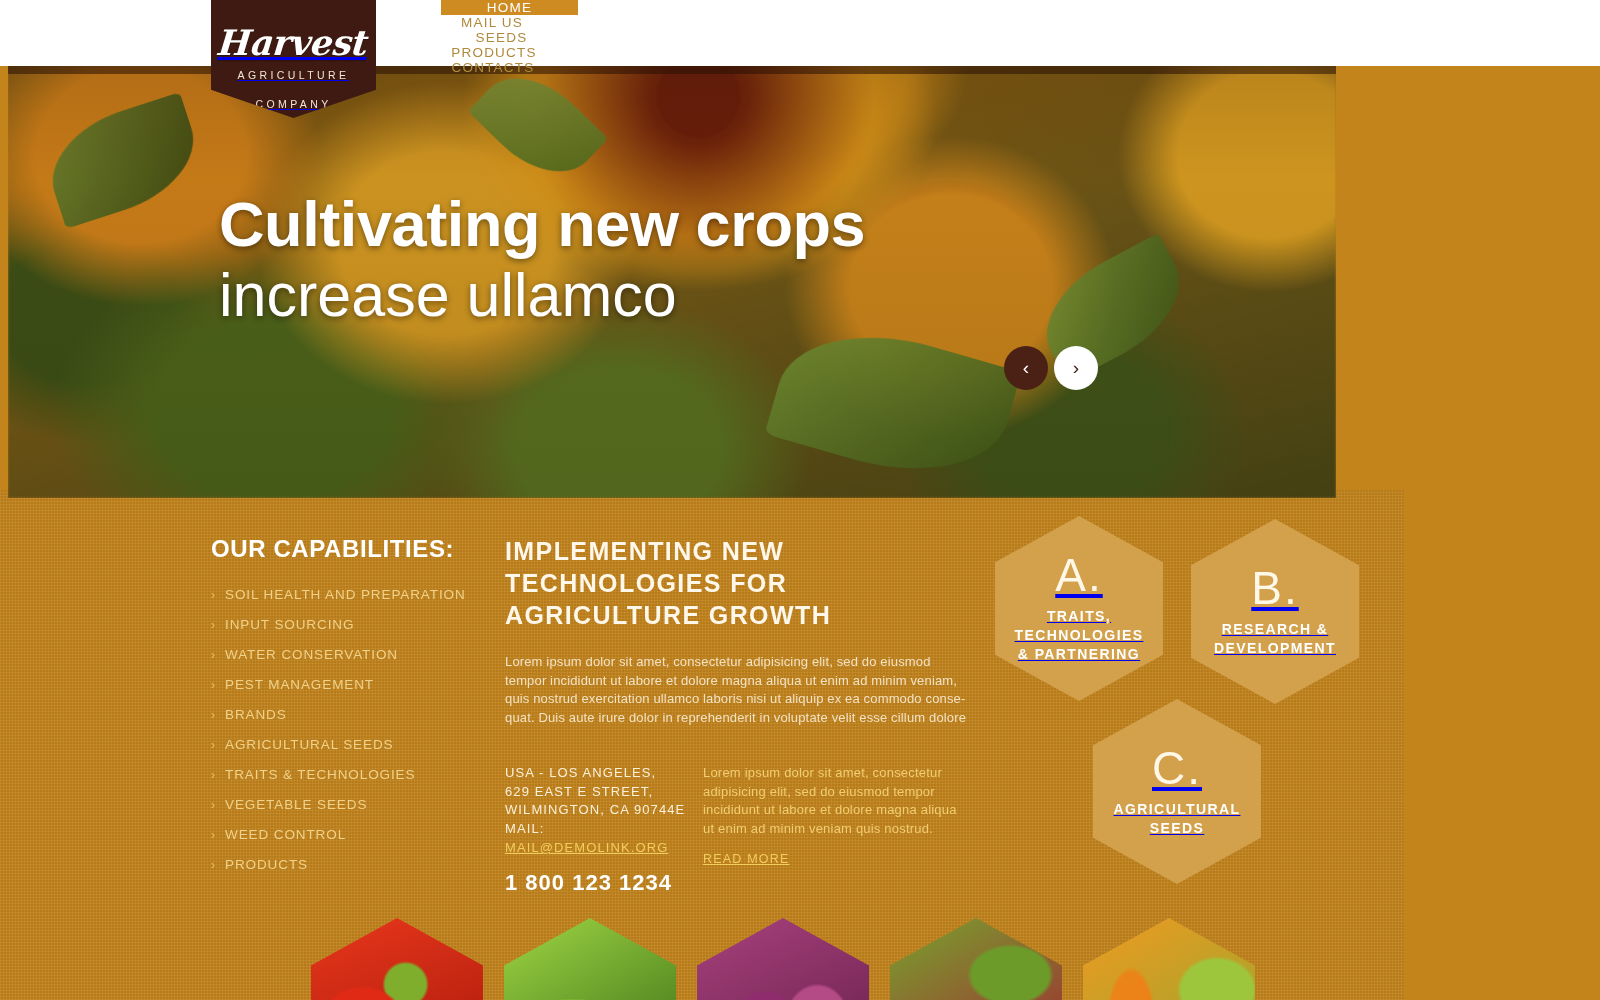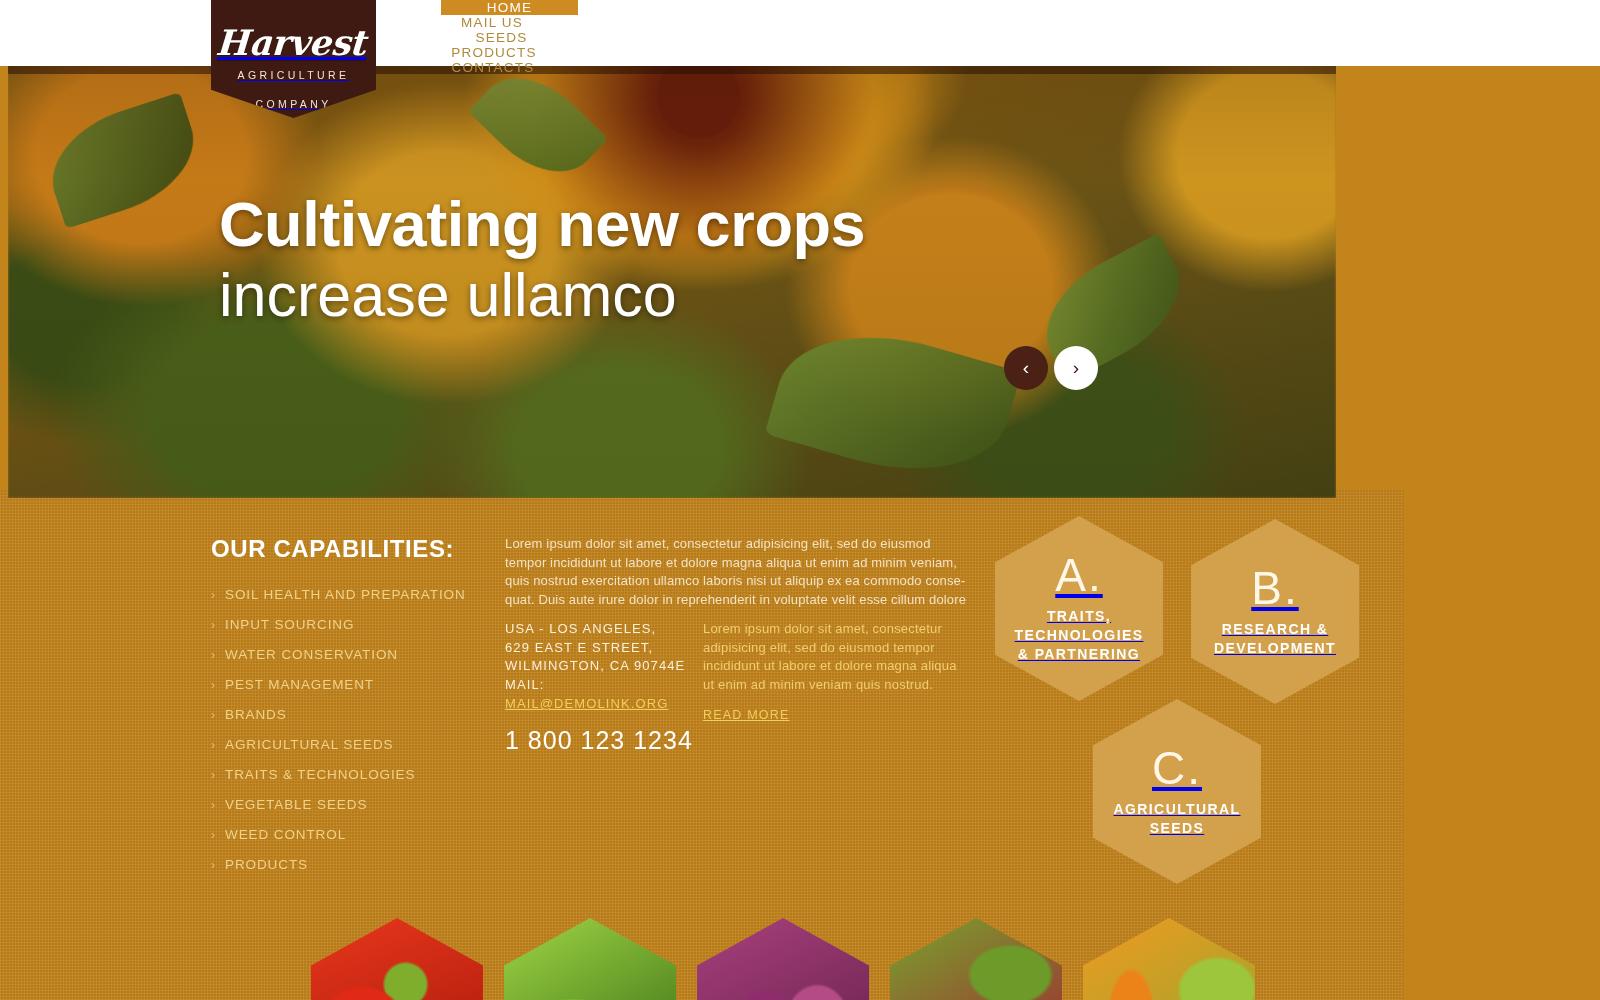--- a/index.html
+++ b/index.html
@@ -149,32 +149,32 @@
   .article { position:absolute; left:505px; top:45px; width:465px; }
   .art-title {
     font-size:25px; font-weight:700; color:#FFF7EA;
     line-height:32px; letter-spacing:1.4px; margin-bottom:22px;
   }
   .art-body {
     font-size:13px; color:#F3E3C4; line-height:18.5px; letter-spacing:.15px;
     width:462px;
   }
 
-  .art-cols { display:flex; margin-top:11px; gap:38px; }
+  .art-cols { display:flex; margin-top:37px; gap:38px; }
   .addr { width:160px; }
   .addr-line {
     font-size:13px; color:#FBF0DA; letter-spacing:1.1px; line-height:18.5px;
     white-space:nowrap;
   }
   .addr-mail {
     font-size:13px; color:#F2CE5C; letter-spacing:1.1px;
     text-decoration:underline; display:inline-block; margin-top:0px;
   }
   .phone {
-    font-size:25px; font-weight:400; color:#FFFFFF;
+    font-size:22px; font-weight:700; color:#FFFFFF;
     letter-spacing:1px; margin-top:14px; white-space:nowrap;
   }
   .side { width:270px; }
   .side-body {
     font-size:13px; color:#F0CE72; line-height:18.5px; letter-spacing:.2px;
   }
   .read-more {
     display:inline-block; margin-top:14px;
     font-size:12.5px; color:#F2CE5C; letter-spacing:1.2px;
     text-decoration:underline;
@@ -316,20 +316,21 @@
         <span class="cap-label">WEED CONTROL</span>
       </a>
       <a class="cap-item" href="#">
         <span class="cap-chev">›</span>
         <span class="cap-label">PRODUCTS</span>
       </a>
     </div>
   </div>
 
   <div class="article">
+    <div class="art-title">IMPLEMENTING NEW TECHNOLOGIES FOR AGRICULTURE GROWTH</div>
     <div class="art-body">Lorem ipsum dolor sit amet, consectetur adipisicing elit, sed do eiusmod tempor incididunt ut labore et dolore magna aliqua ut enim ad minim veniam, quis nostrud exercitation ullamco laboris nisi ut aliquip ex ea commodo conse-quat. Duis aute irure dolor in reprehenderit in voluptate velit esse cillum dolore</div>
 
     <div class="art-cols">
       <div class="addr">
         <div class="addr-line">USA - LOS ANGELES,</div>
         <div class="addr-line">629 EAST E STREET,</div>
         <div class="addr-line">WILMINGTON, CA 90744E</div>
         <div class="addr-line">MAIL:</div>
         <a class="addr-mail" href="#">MAIL@DEMOLINK.ORG</a>
         <div class="phone">1 800 123 1234</div>

